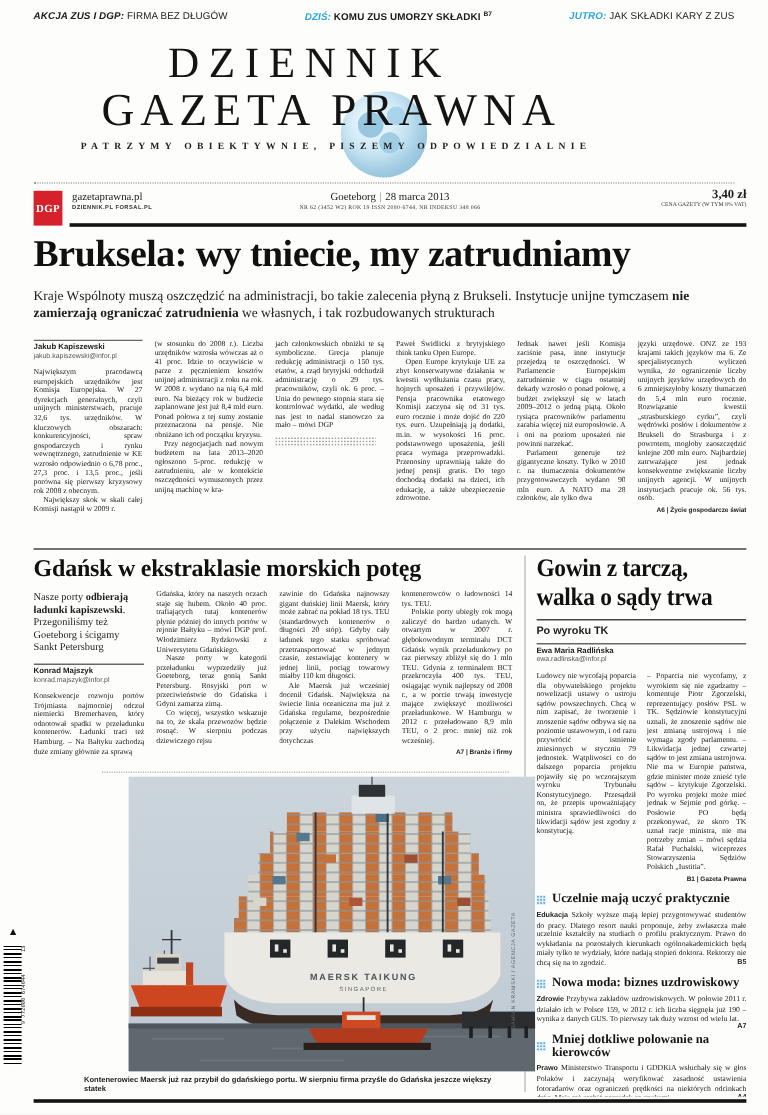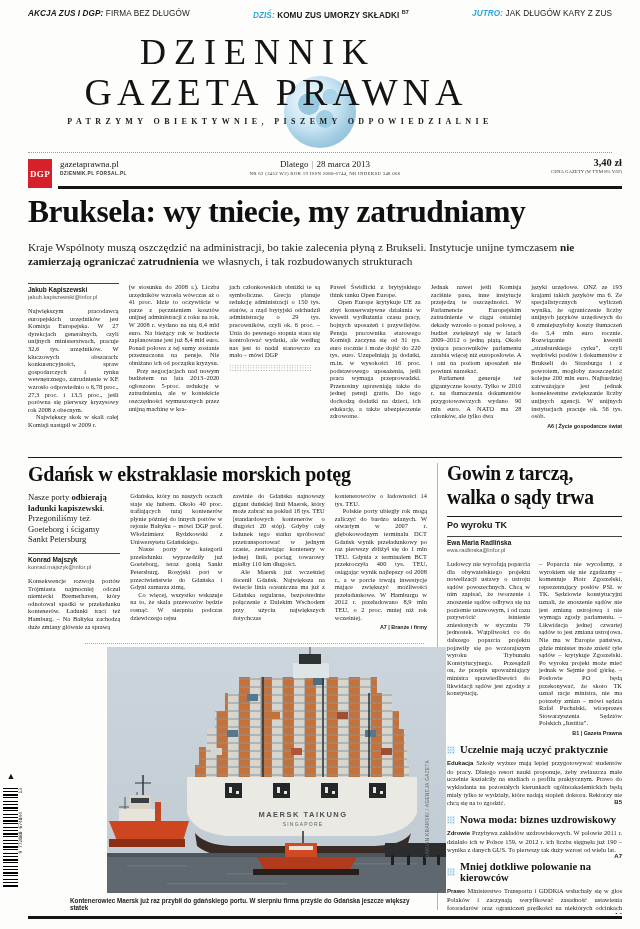--- a/index.html
+++ b/index.html
@@ -134,42 +134,42 @@
       <span class="lbl">AKCJA ZUS I DGP:</span>
       <span>FIRMA BEZ DŁUGÓW</span>
     </span>
     <span>
       <span class="lbl blue">DZIŚ:</span>
       <span class="b">KOMU ZUS UMORZY SKŁADKI</span>
       <sup>B7</sup>
     </span>
     <span>
       <span class="lbl blue">JUTRO:</span>
-      <span>JAK DŁUGÓW KARY Z ZUS</span>
+      <span>JAK SKŁADKI KARY Z ZUS</span>
     </span>
   </div>
 
   <div id="masthead" class="abs">
     <div id="globe"></div>
     <div id="mh1" class="mh-line">DZIENNIK</div>
     <div id="mh2" class="mh-line">GAZETA PRAWNA</div>
     <div id="tagline">PATRZYMY OBIEKTYWNIE, PISZEMY ODPOWIEDZIALNIE</div>
   </div>
   <div id="mh-dotted" class="abs"></div>
 
   <div id="infobar" class="abs">
     <div id="info-rule"></div>
     <div id="dgp-box">DGP</div>
     <div id="site">
       <div class="s1">gazetaprawna.pl</div>
       <div class="s2 sans">DZIENNIK.PL   FORSAL.PL</div>
     </div>
     <div id="dateblock">
       <div class="d1">
-        <span>Dlatego</span><span class="sep">|</span><span>28 marca 2013</span>
+        <span>Goeteborg</span><span class="sep">|</span><span>28 marca 2013</span>
       </div>
       <div class="d2">NR 62 (3452 W2) ROK 19 ISSN 2080-6744, NR INDEKSU 348 066</div>
     </div>
     <div id="priceblock">
       <div class="p1">3,40 zł</div>
       <div class="p2">CENA GAZETY (W TYM 8% VAT)</div>
     </div>
   </div>
 
   <div id="h1" class="abs">Bruksela: wy tniecie, my zatrudniamy</div>

